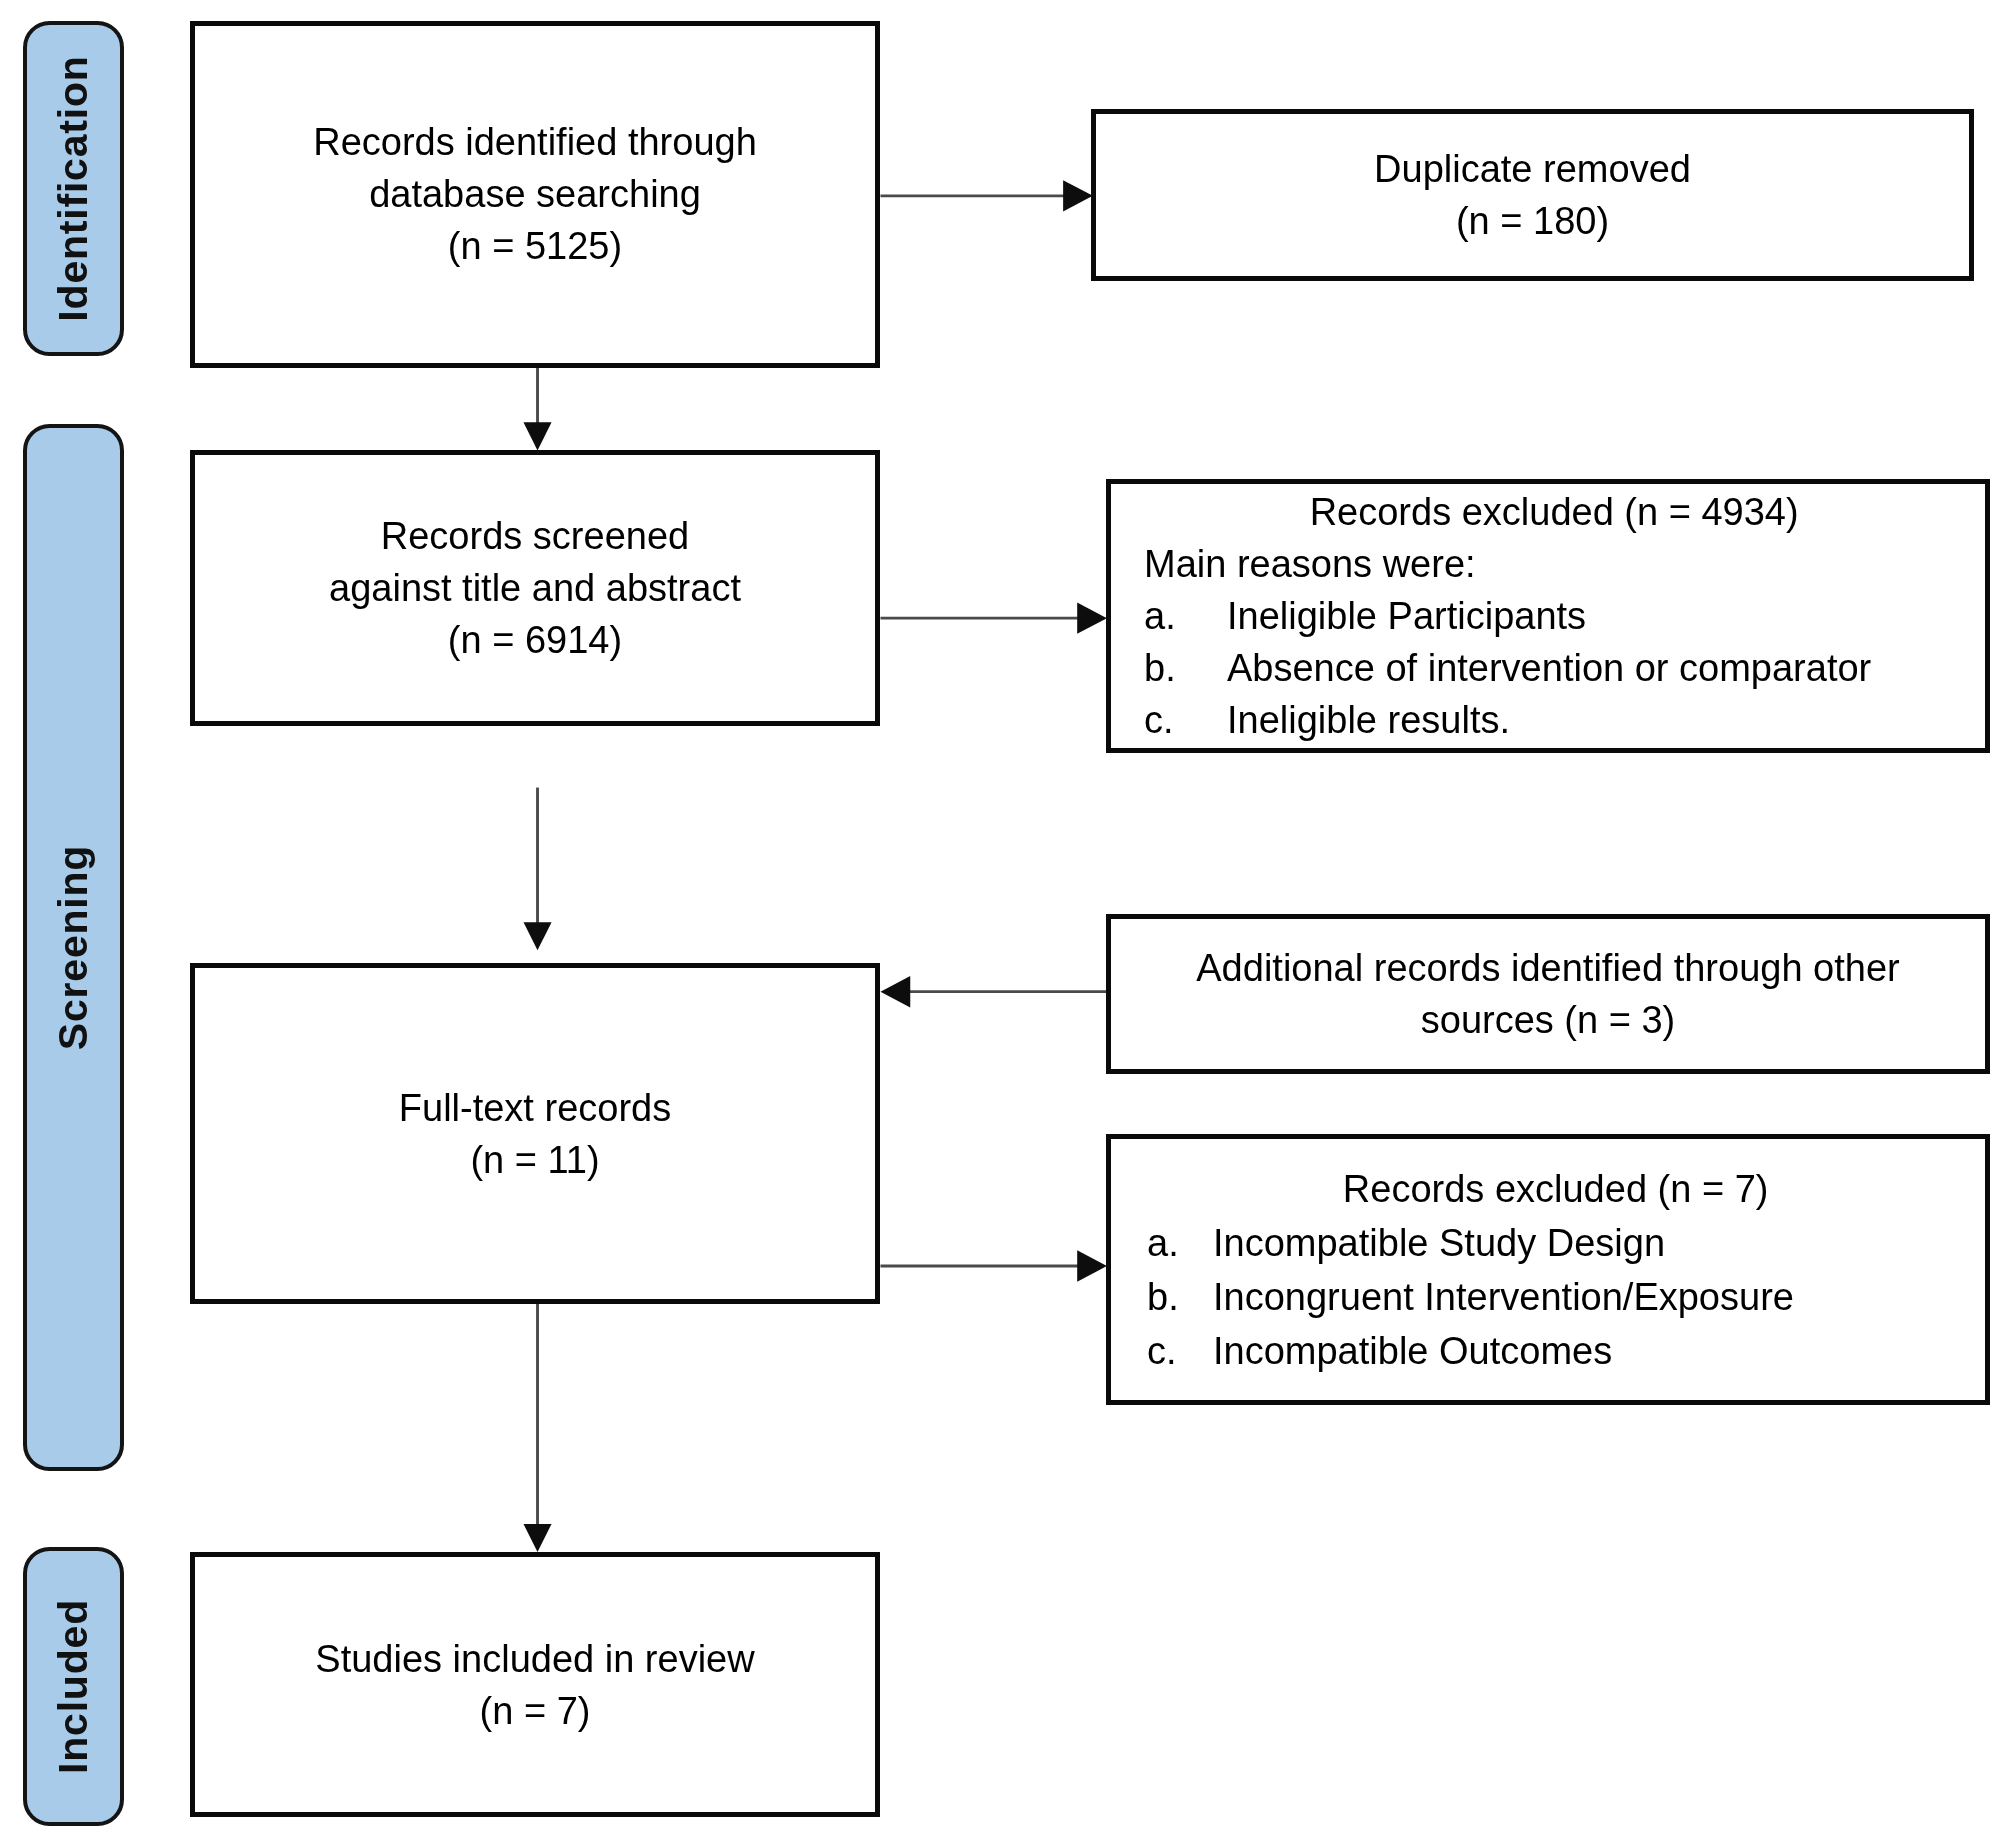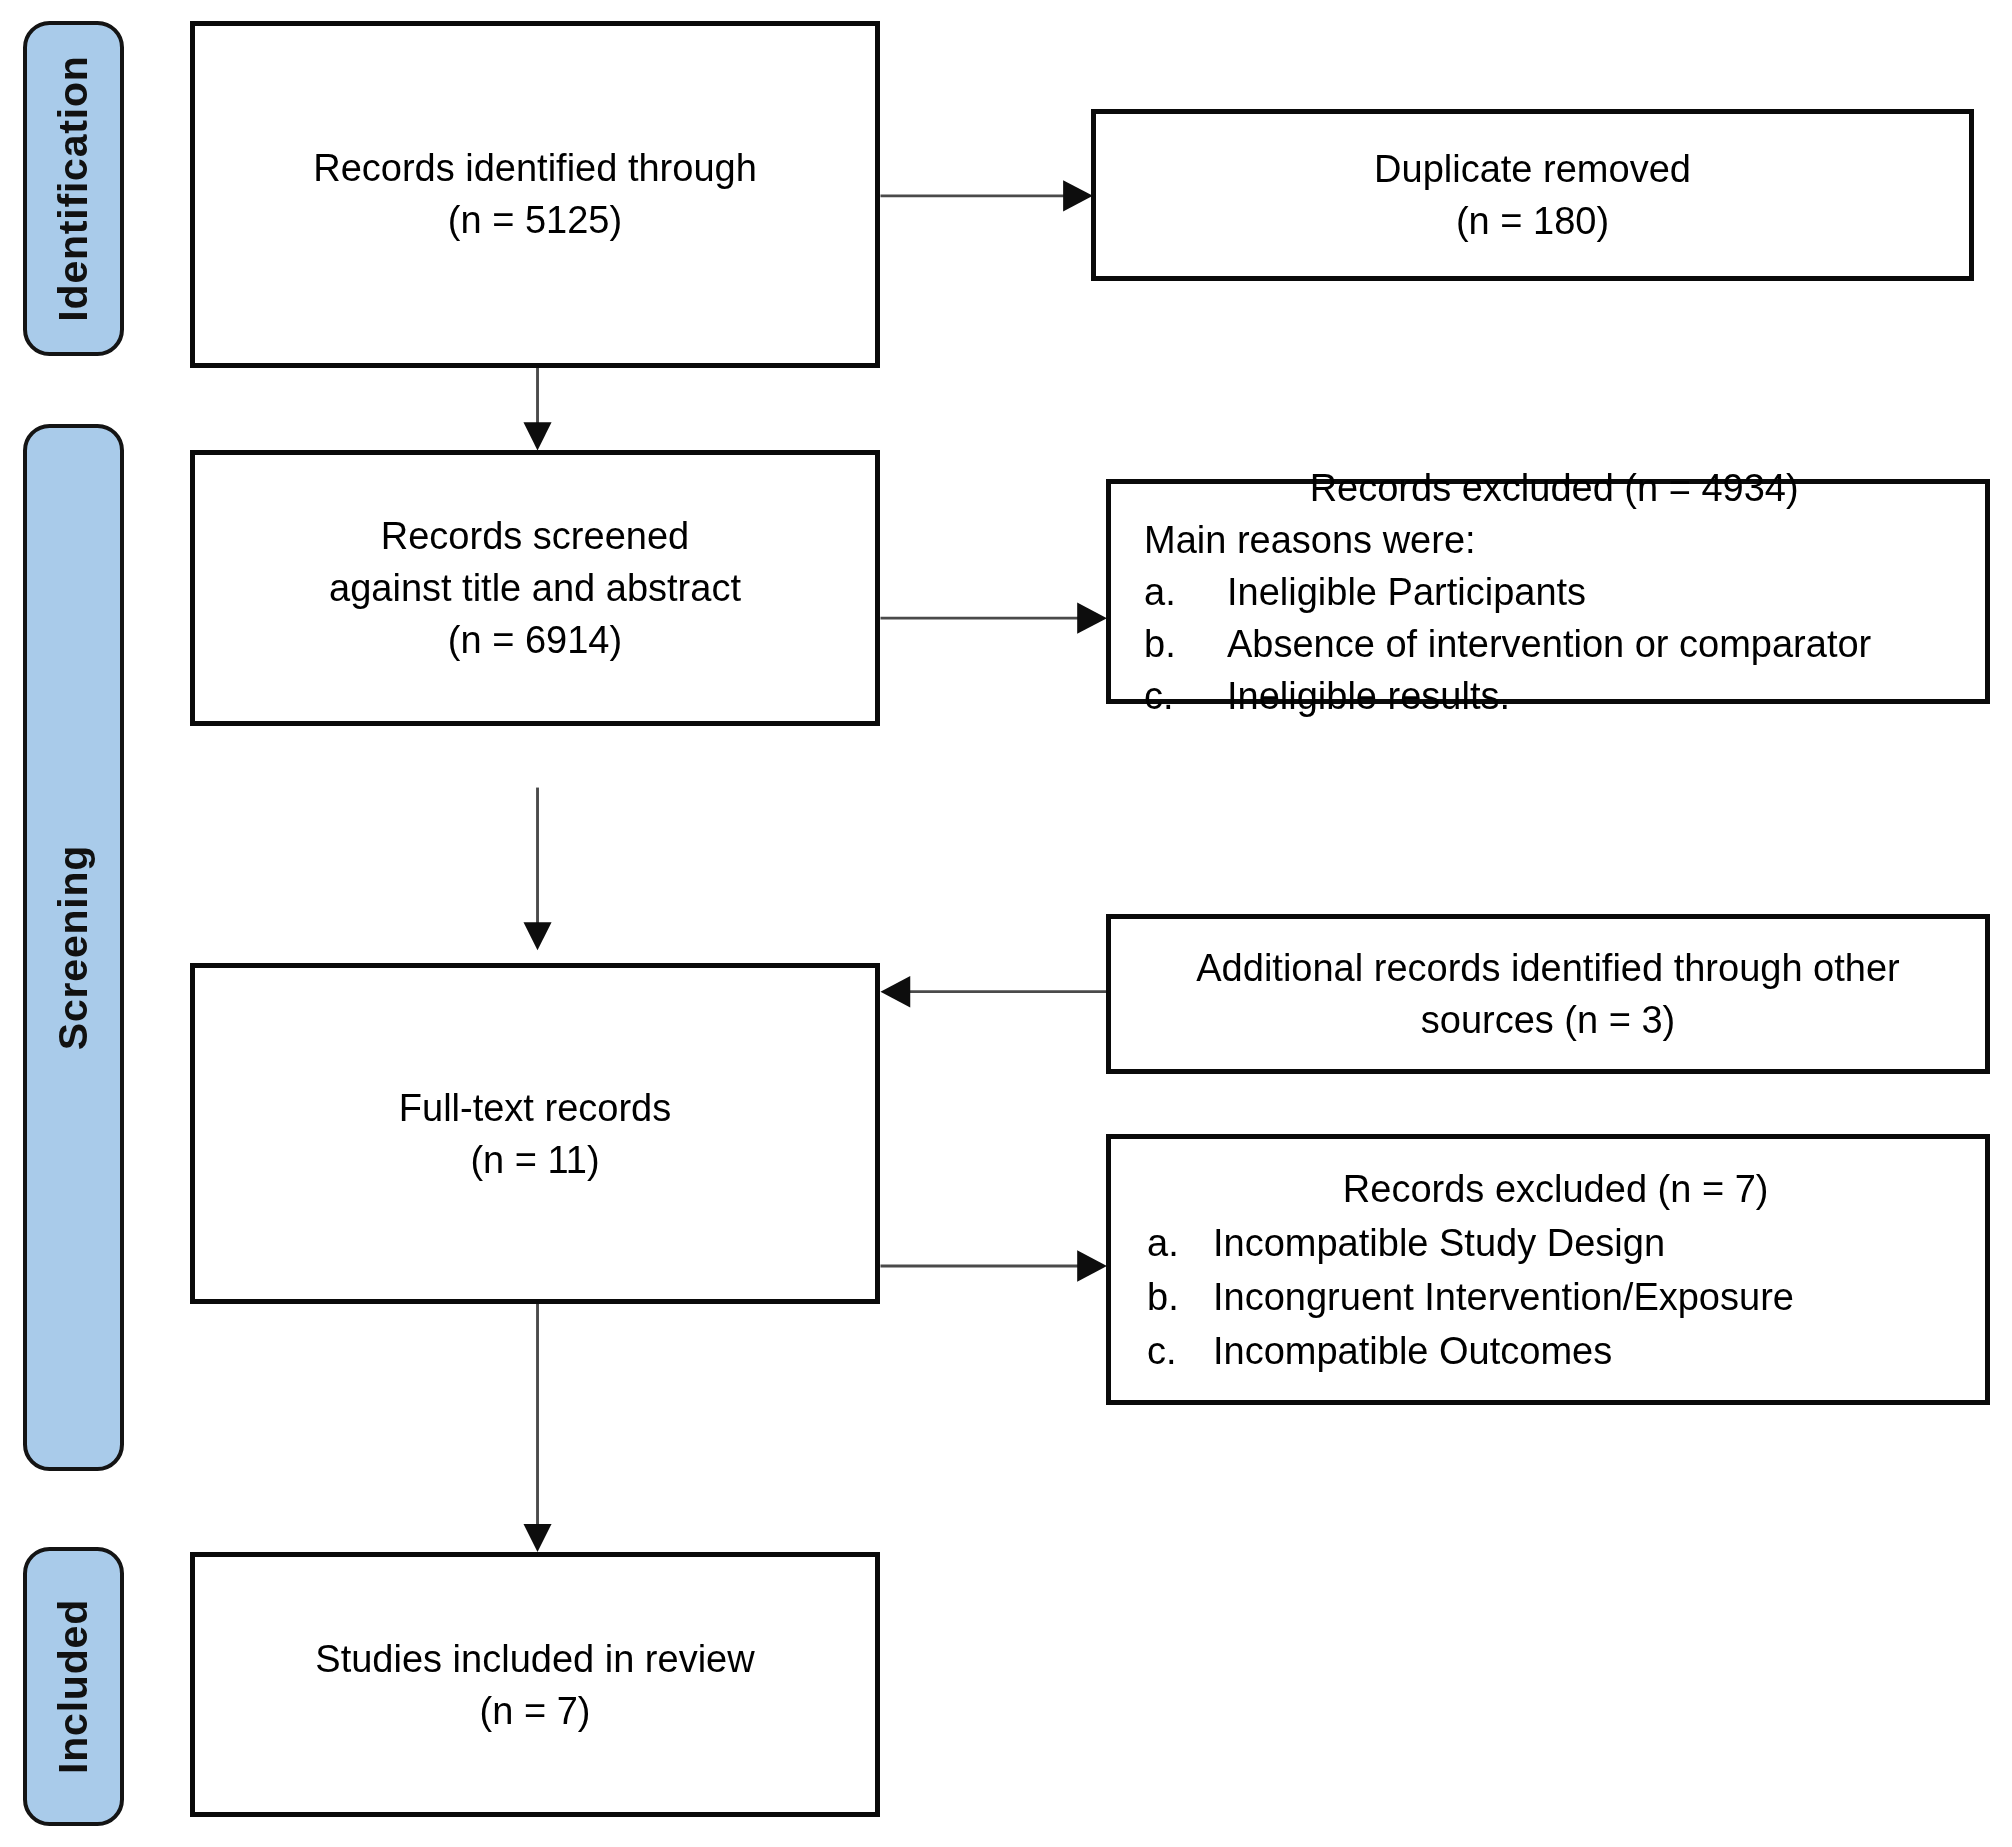--- a/index.html
+++ b/index.html
@@ -105,20 +105,21 @@
   <div class="stage-tab" style="left:23px; top:424px; width:101px; height:1047px;">
     <span class="stage-label">Screening</span>
   </div>
 
   <div class="stage-tab" style="left:23px; top:1547px; width:101px; height:279px;">
     <span class="stage-label">Included</span>
   </div>
 
   <div class="box center-text" style="left:190px; top:20.7px; width:690px; height:347px;">
     <div class="tline">Records identified through</div>
+    <div class="tline">database searching</div>
     <div class="tline">(n = 5125)</div>
   </div>
 
   <div class="box center-text" style="left:190px; top:450px; width:690px; height:276px;">
     <div class="tline">Records screened</div>
     <div class="tline">against title and abstract</div>
     <div class="tline">(n = 6914)</div>
   </div>
 
   <div class="box center-text" style="left:190px; top:951px; width:690px; height:341px;margin-top:12px;">
@@ -129,21 +130,21 @@
   <div class="box center-text" style="left:190px; top:1552px; width:690px; height:265px;">
     <div class="tline">Studies included in review</div>
     <div class="tline">(n = 7)</div>
   </div>
 
   <div class="box center-text" style="left:1091px; top:109px; width:883px; height:172px;">
     <div class="tline">Duplicate removed</div>
     <div class="tline">(n = 180)</div>
   </div>
 
-  <div class="box excl" style="left:1106px; top:479px; width:884px; height:225px; padding:0 20.7px 0 33px;">
+  <div class="box excl" style="left:1106px; top:479px; width:884px; height:274px; padding:0 20.7px 0 33px;">
     <div class="tline t-center">Records excluded (n = 4934)</div>
     <div class="tline">Main reasons were:</div>
     <div class="excl-item">
       <span class="marker w100">a.</span>
       <span class="tline">Ineligible Participants</span>
     </div>
     <div class="excl-item">
       <span class="marker w100">b.</span>
       <span class="tline">Absence of intervention or comparator</span>
     </div>

